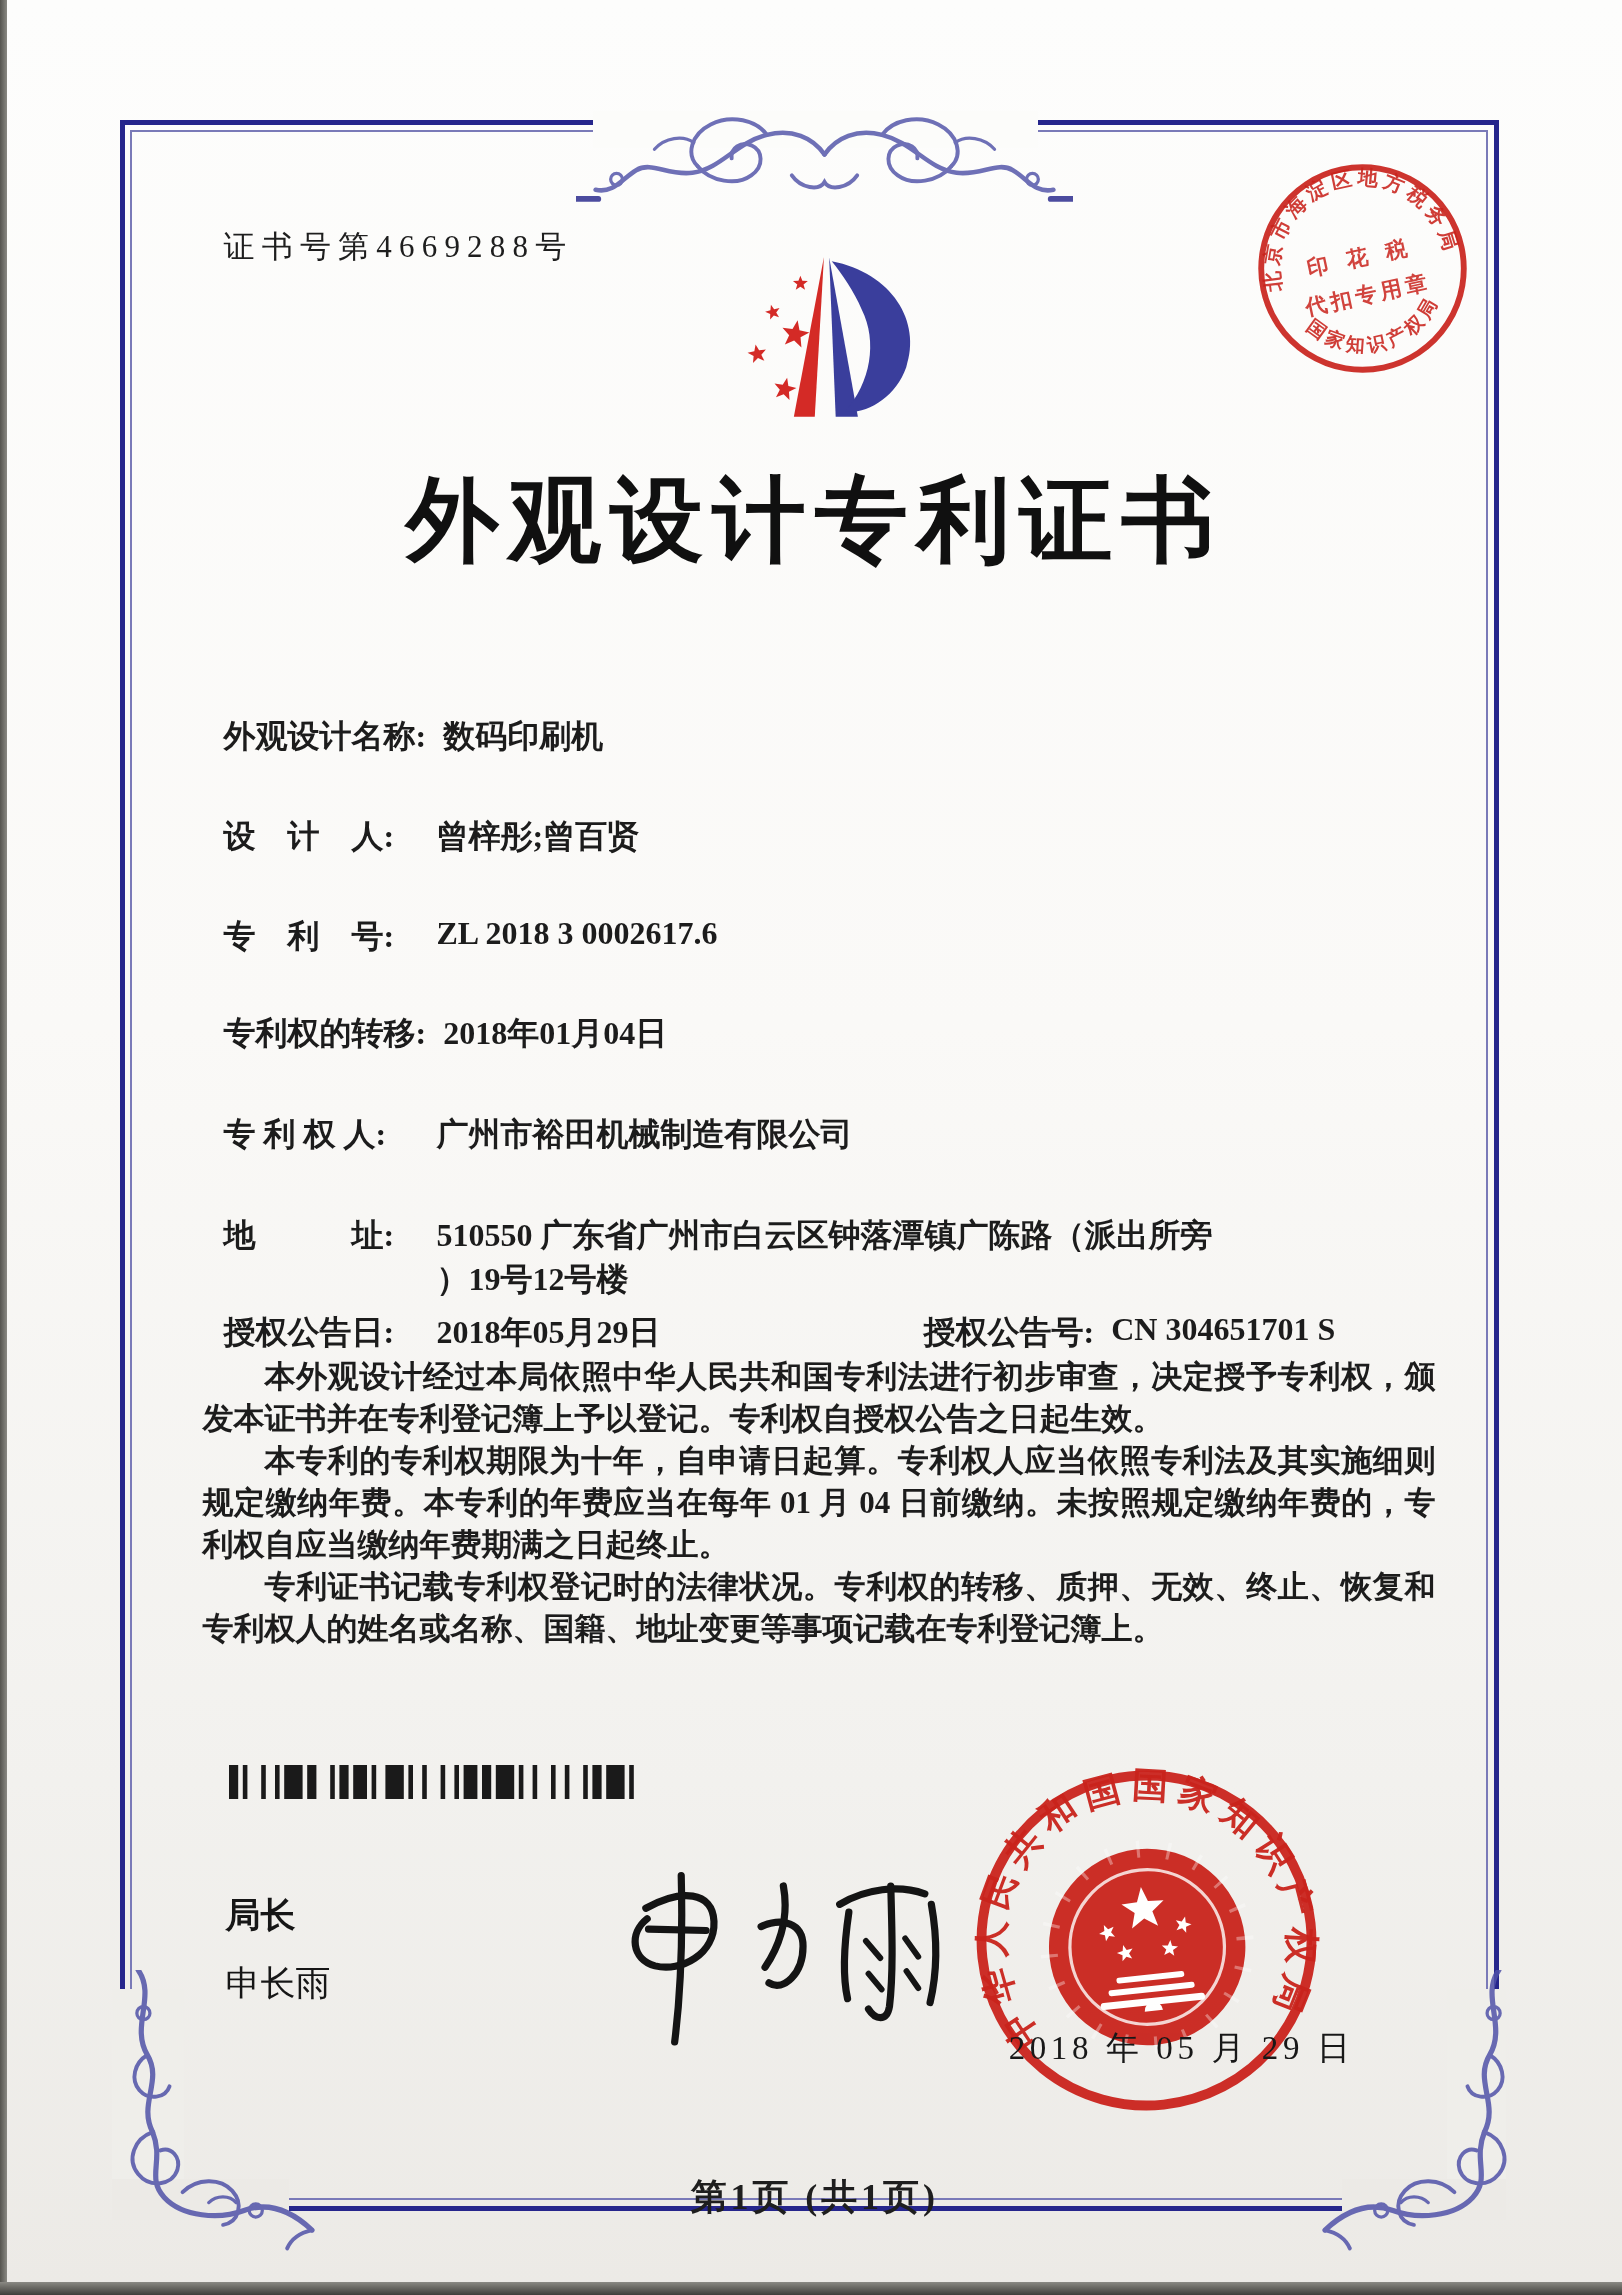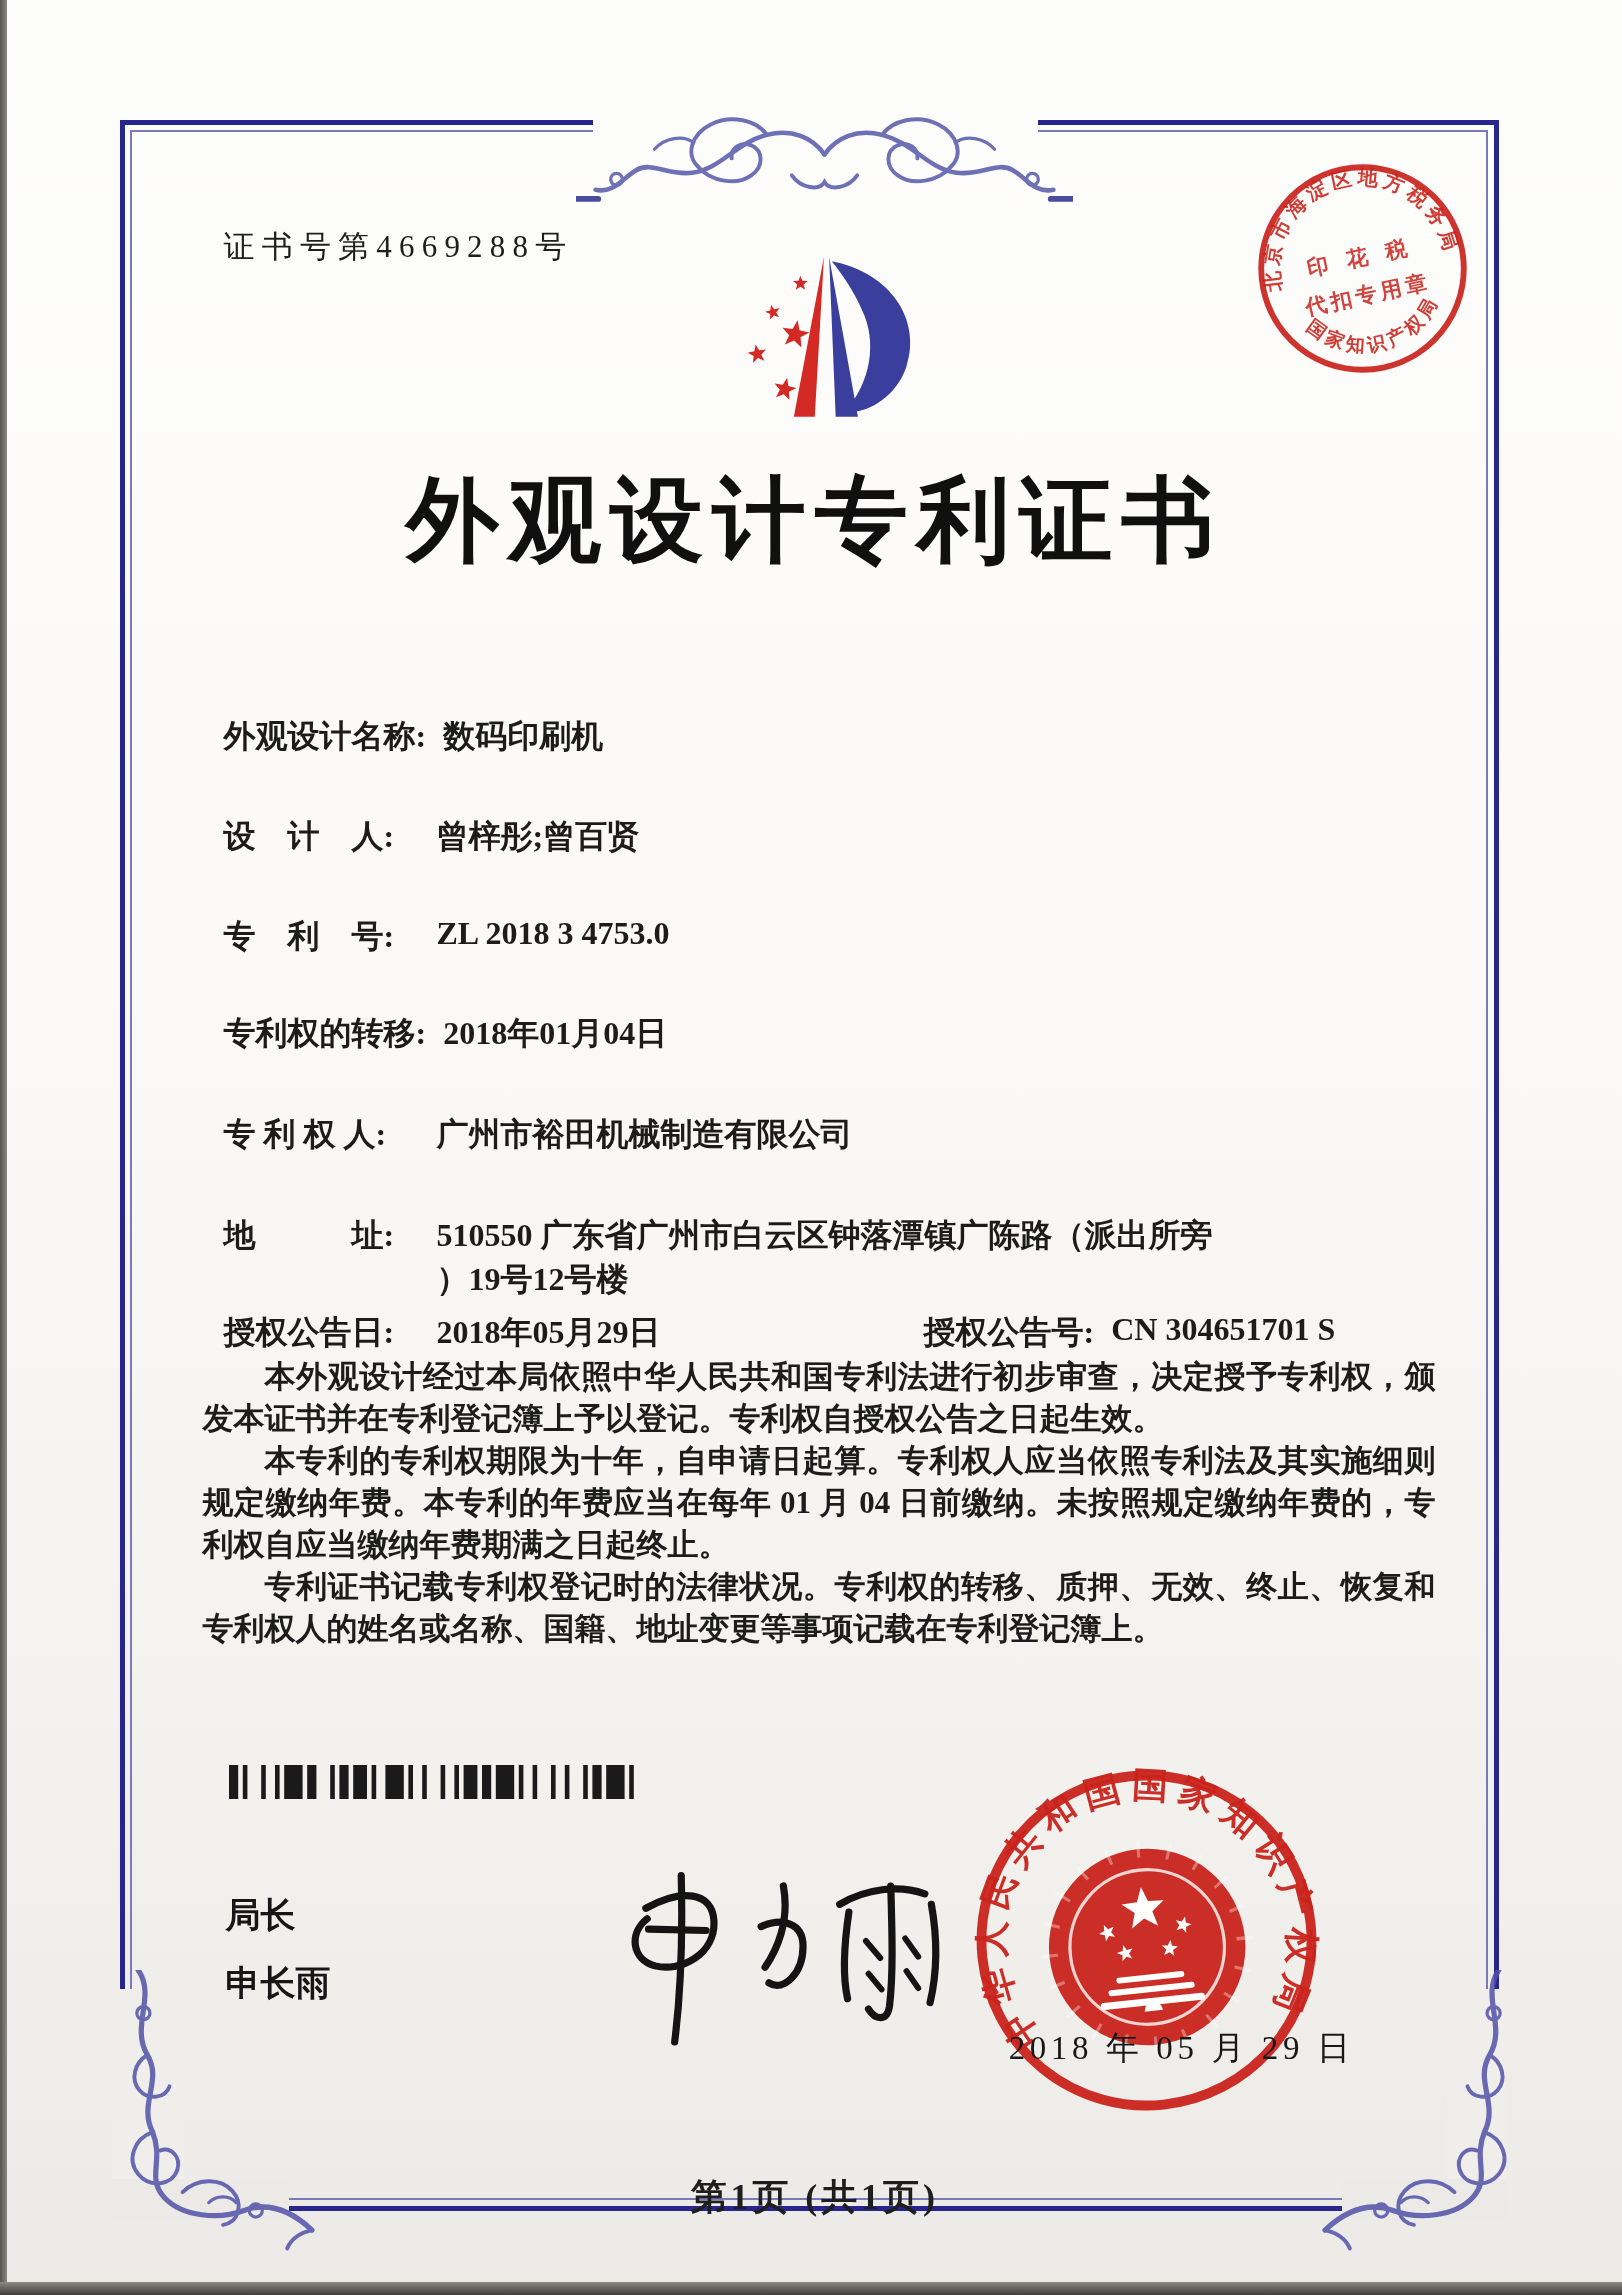--- a/index.html
+++ b/index.html
@@ -54,21 +54,21 @@
   .frow-grant{top:1275px;}
   .frow-grantno{position:absolute;left:700px;top:0;white-space:nowrap;}
   
   .body-text{position:absolute;left:196px;top:1356px;width:1233px;
     font-size:31px;line-height:42px;font-weight:600;color:var(--ink);
     text-align:justify;}
   .body-text p{text-indent:2em;margin:0;}
   
   .barcode{position:absolute;left:222px;top:1765px;width:414px;height:34px;}
   .director-title{position:absolute;left:219px;top:1892px;font-size:35px;font-weight:700;color:#161616;}
-  .director-name{position:absolute;left:219px;top:1960px;font-size:35px;font-weight:700;color:#161616;}
+  .director-name{position:absolute;left:219px;top:1960px;font-size:35px;font-weight:400;color:#161616;}
   .signature{position:absolute;left:576px;top:1848px;width:406px;height:203px;}
   .main-seal{position:absolute;left:966px;top:1767px;width:347px;height:347px;transform:rotate(-6deg);}
   .seal-date{position:absolute;left:982px;top:2026px;width:366px;text-align:right;
     font-size:33px;font-weight:400;letter-spacing:4.6px;color:#181818;}
   .page-footer{position:absolute;left:0;top:2144px;width:100%;text-align:center;
     font-size:36px;font-weight:700;letter-spacing:3.9px;color:#1e1e1e;margin-top:29px;}
   svg{display:block;width:100%;height:100%;}
   .ring-text{fill:var(--seal-red);font-weight:700;font-family:"Liberation Serif","DejaVu Serif",serif;}
 </style>
 </head>
@@ -166,21 +166,21 @@
   <div class="doc-title">外观设计专利证书</div>
 
   <div class="fields">
     <div class="frow frow-name">
       <span class="lbl">外观设计名称:</span><span class="val">数码印刷机</span>
     </div>
     <div class="frow frow-designer">
       <span class="lbl">设　计　人:</span><span class="val">曾梓彤;曾百贤</span>
     </div>
     <div class="frow frow-patno">
-      <span class="lbl">专　利　号:</span><span class="val">ZL 2018 3 4753.0</span>
+      <span class="lbl">专　利　号:</span><span class="val">ZL 2018 3 0002617.6</span>
     </div>
     <div class="frow frow-appdate">
       <span class="lbl">专利权的转移:</span><span class="val">2018年01月04日</span>
     </div>
     <div class="frow frow-patentee">
       <span class="lbl">专 利 权 人:</span><span class="val">广州市裕田机械制造有限公司</span>
     </div>
     <div class="frow frow-addr">
       <span class="lbl">地　　　址:</span><span class="val">510550 广东省广州市白云区钟落潭镇广陈路（派出所旁
 ）19号12号楼</span>

